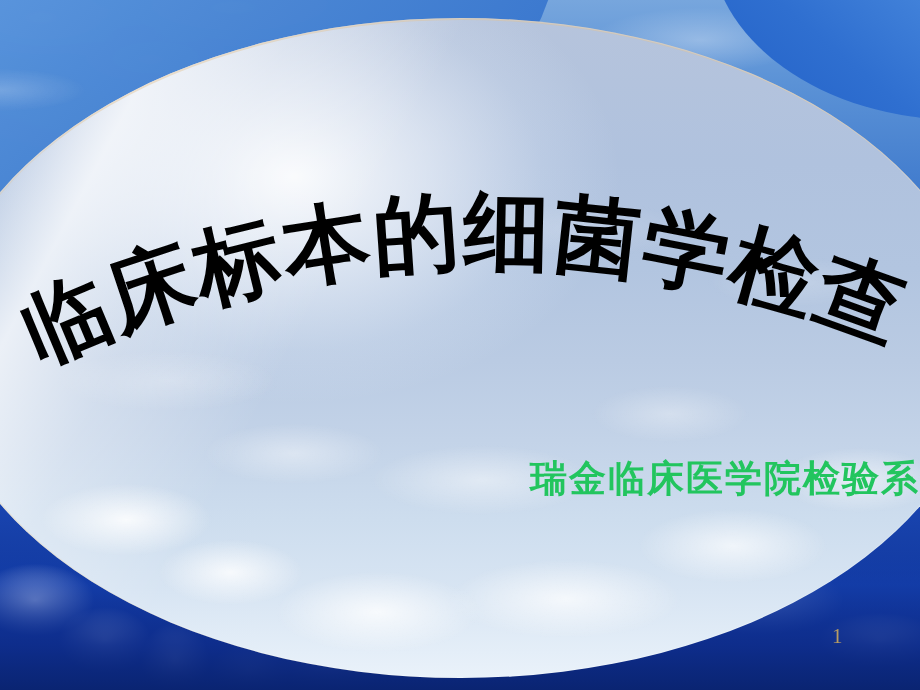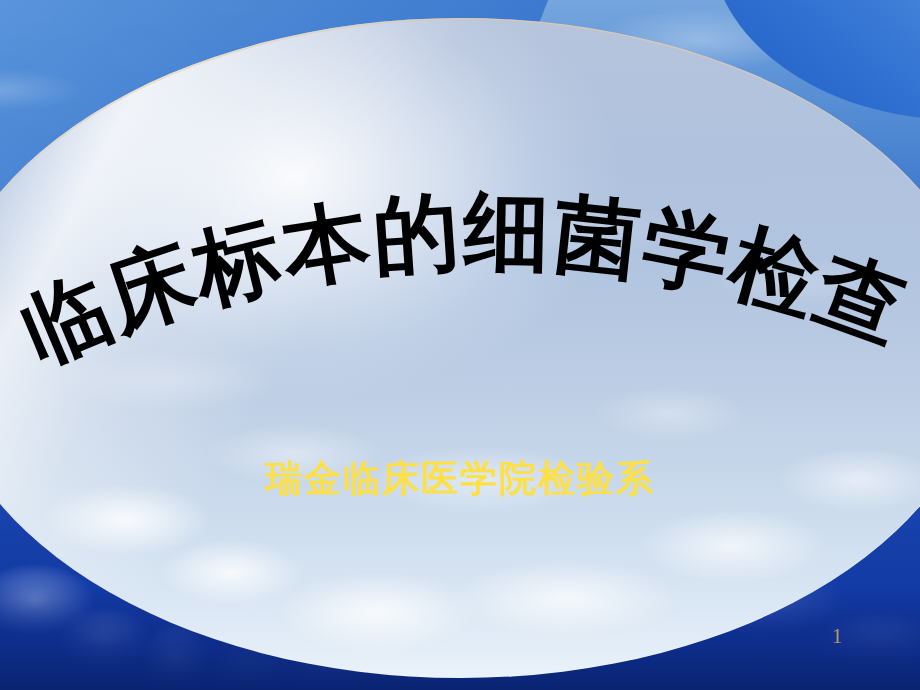--- a/index.html
+++ b/index.html
@@ -181,25 +181,25 @@
     font-weight: 700;
     fill: #000000;
     letter-spacing: 2px;
   }
 
   
   .subtitle {
     position: absolute;
     left: 0; right: 0;
     top: 457px;
-    text-align: center;
+    text-align: right;
     font-family: "Liberation Serif", "DejaVu Serif", serif;
     font-size: 37px;
     font-weight: 700;
-    color: #fde047;
+    color: #22c55e;
     letter-spacing: 2px;
     line-height: 1.2;
     white-space: nowrap;
   }
 
   
   .slide-number {
     position: absolute;
     left: 832px;
     top: 626px;

